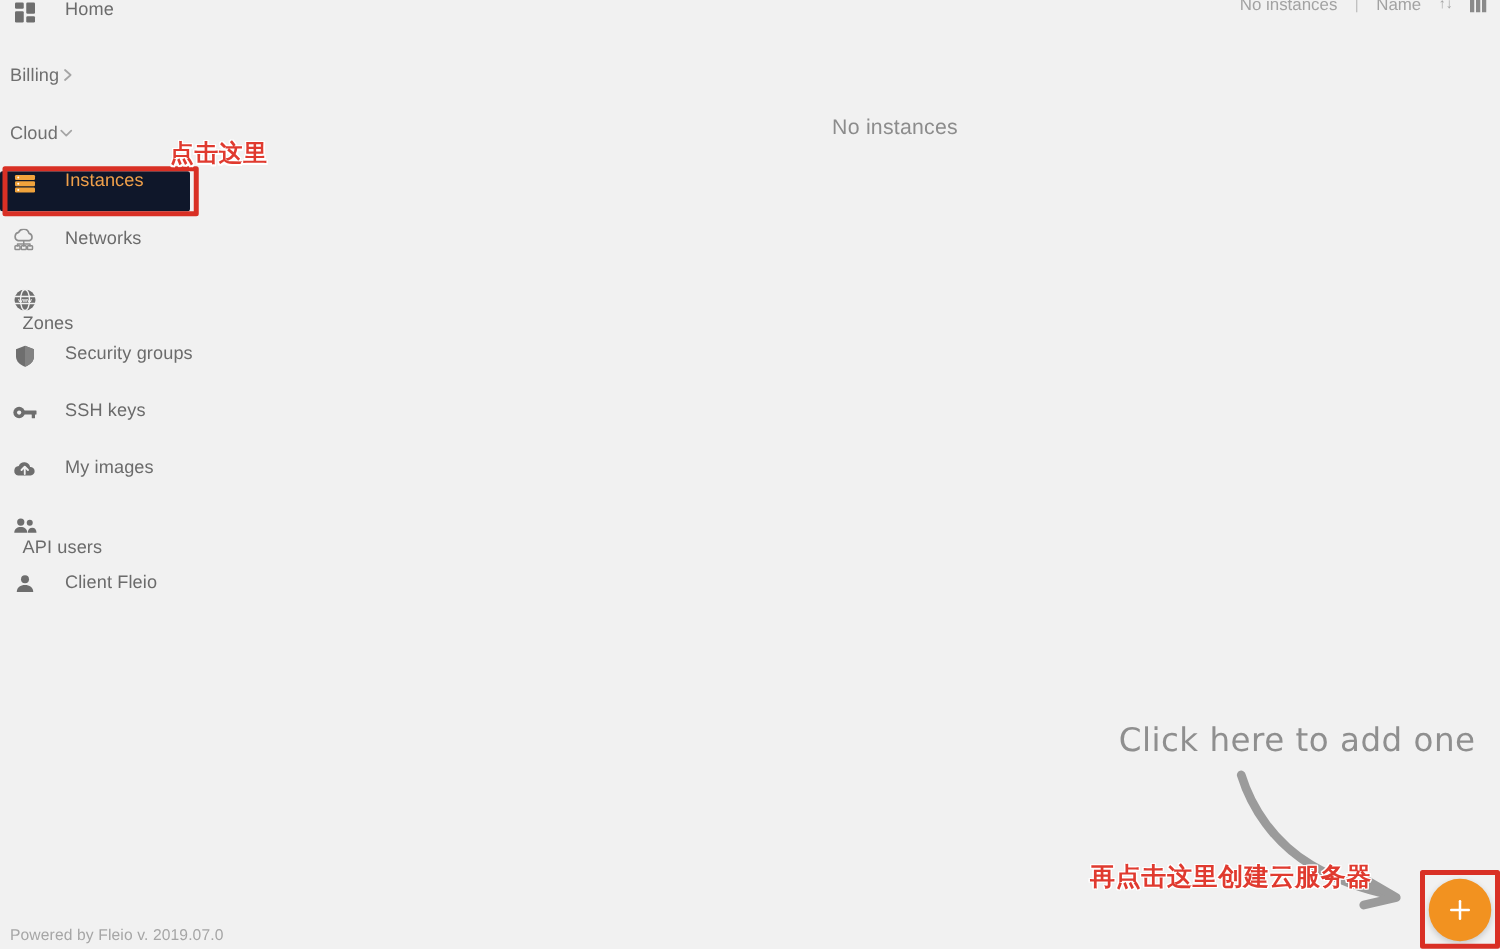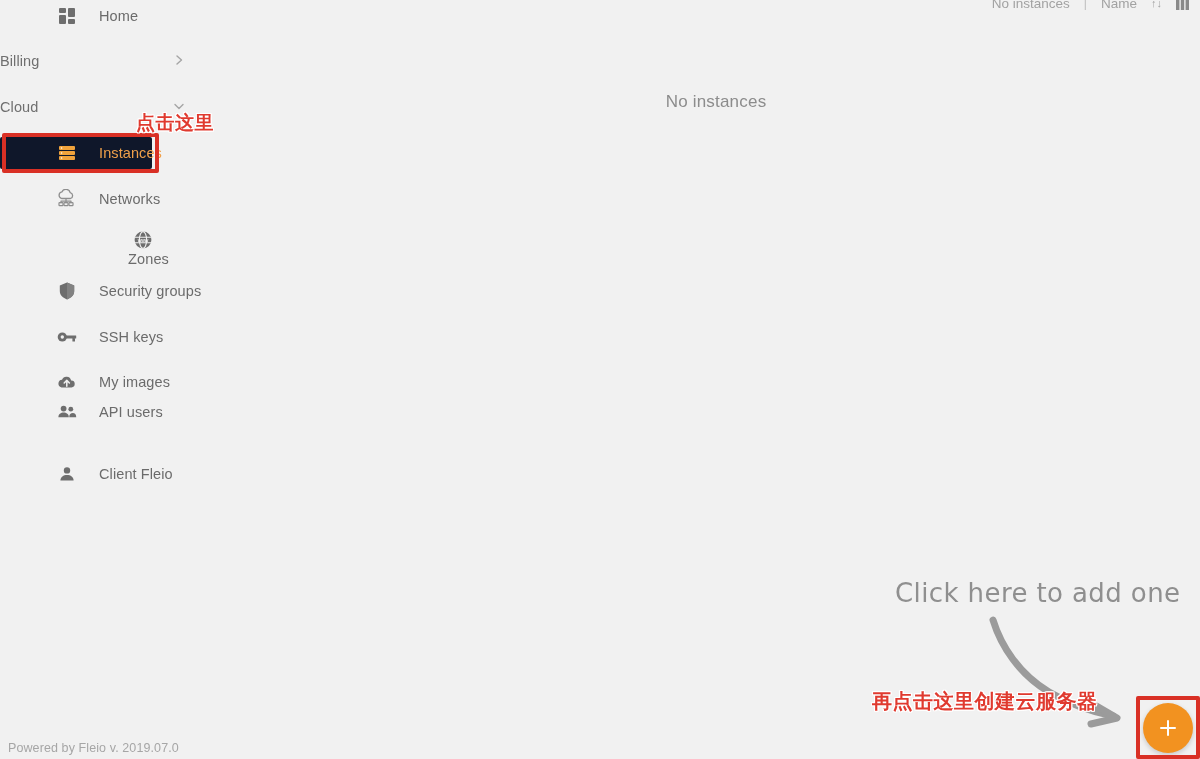--- a/index.html
+++ b/index.html
@@ -32,23 +32,22 @@
     height: 759px;
     background: #f1f1f1;
   }
 
   .nav-row {
     position: absolute;
     left: 0;
     width: 232px;
     height: 32px;
     display: flex;
-    align-items: center;
+    align-items: flex-start;
     box-sizing: border-box;
-    padding-left: 47px;
   }
 
   .nav-icon {
     width: 28px;
     margin-left: 6px;
     display: flex;
     align-items: center;
     justify-content: center;
     flex: 0 0 auto;
   }
@@ -61,22 +60,22 @@
     white-space: nowrap;
   }
 
   .group-row {
     position: absolute;
     left: 0;
     width: 196px;
     height: 26px;
     display: flex;
     align-items: center;
-    justify-content: space-between;
-    padding: 0 10px 0 0;
+    justify-content: flex-start;
+    padding: 0 10px 0 8px;
     box-sizing: border-box;
   }
   .group-label {
     font-size: 14.5px;
     color: #6f6f6f;
     letter-spacing: .1px;
   }
   .chevron {
     color: #a0a0a0;
     font-size: 15px;
@@ -328,21 +327,21 @@
     <div class="nav-row" style="top:366px;">
       <span class="nav-icon">
         <svg width="22" height="18" viewBox="0 0 22 18">
           <path d="M5.5 14.4 a3.9 3.9 0 0 1 .5 -7.7 a4.8 4.8 0 0 1 9.1 .9 a3.4 3.4 0 0 1 .4 6.8 z" fill="#6e6e6e"></path>
           <path d="M10.8 13.2 V7.6 M8.2 10 L10.8 7.3 L13.4 10" fill="none" stroke="#f1f1f1" stroke-width="1.5" stroke-linecap="round" stroke-linejoin="round"></path>
         </svg>
       </span>
       <span class="nav-label">My images</span>
     </div>
 
-    <div class="nav-row" style="top:396px;">
+    <div class="nav-row" style="top:412px;flex-direction:column;">
       <span class="nav-icon">
         <svg width="22" height="18" viewBox="0 0 22 18">
           <circle cx="7.6" cy="5.6" r="2.9" fill="#6e6e6e"></circle>
           <circle cx="14.8" cy="6.2" r="2.4" fill="#6e6e6e"></circle>
           <path d="M2.4 14.2 c0 -3 2.4 -4.6 5.2 -4.6 c2.8 0 5.2 1.6 5.2 4.6 z" fill="#6e6e6e"></path>
           <path d="M13.2 14.2 c0 -2.6 1.6 -4.1 3.6 -4.1 c2 0 3.4 1.5 3.4 4.1 z" fill="#6e6e6e"></path>
         </svg>
       </span>
       <span class="nav-label">API users</span>
     </div>

